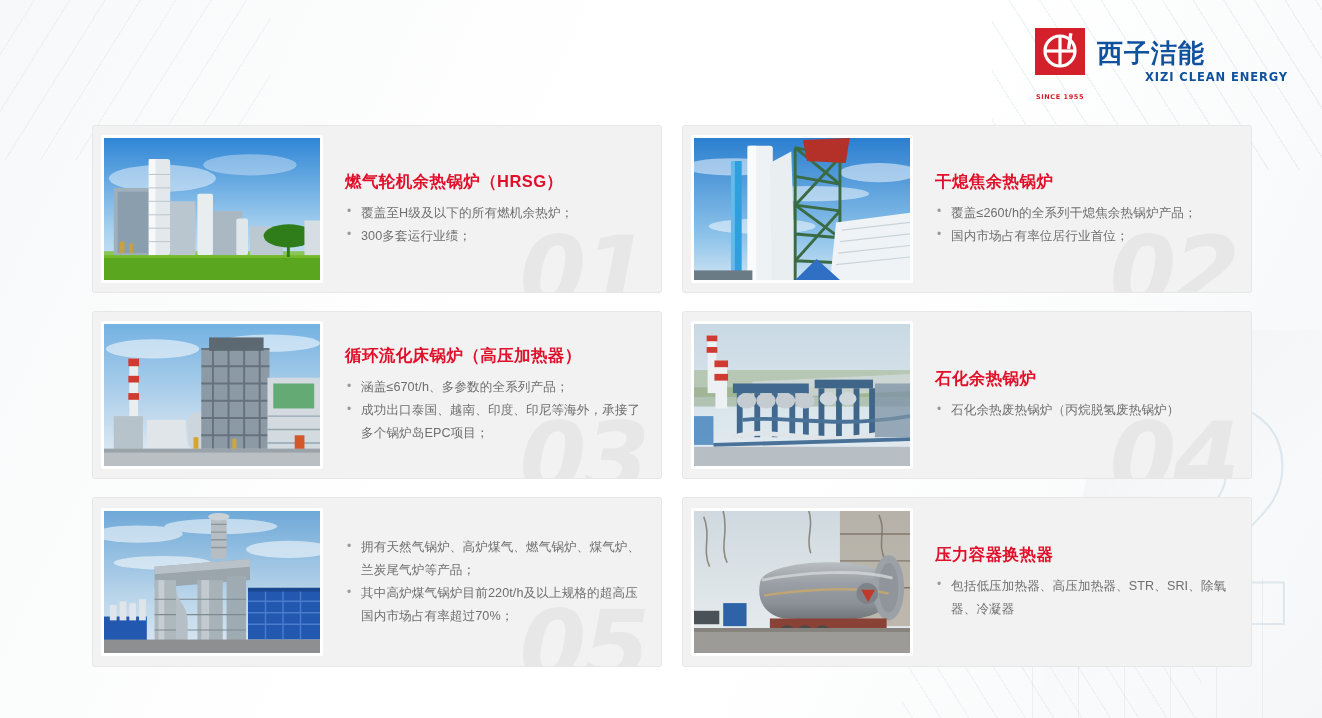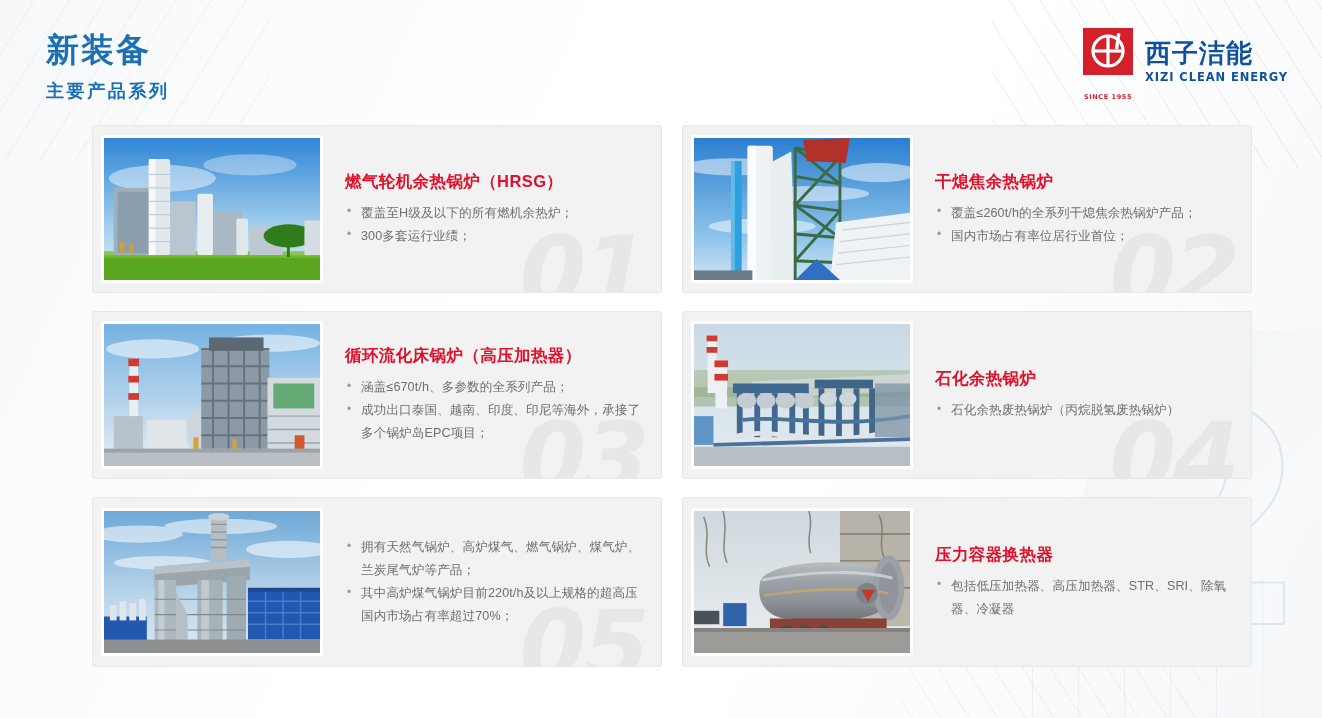--- a/index.html
+++ b/index.html
@@ -131,20 +131,21 @@
 
   .brand-text { display: flex; flex-direction: column; justify-content: flex-start; padding-bottom: 5px; }
   .brand-cn {
     font-size: 26px; font-weight: 700; color: #10519e;
     letter-spacing: 1px; line-height: 1.05;
   }
   .brand-en {
     font-size: 11.5px; font-weight: 700; color: #10519e;
     letter-spacing: 0.9px; margin-top: 2px;
     font-family: "DejaVu Sans", sans-serif;
+    margin-left: 48px;
   }
 
   
   .cards {
     position: absolute;
     left: 92px; top: 125px;
     width: 1160px;
     display: grid;
     grid-template-columns: 570px 570px;
     column-gap: 20px;
@@ -230,24 +231,20 @@
   <div class="bg-tint"></div>
   <div class="bg-diag-tl"></div>
   <div class="bg-diag-tr"></div>
   <div class="bg-wedge"></div>
   <div class="bg-glyph">2</div>
   <div class="bg-bars"></div>
   <div class="bg-diag-br"></div>
 </div>
 
 <div class="header">
-  <div class="title-block">
-    <div class="page-title">新装备</div>
-    <div class="page-subtitle">主要产品系列</div>
-  </div>
 
   <div class="brand">
     <div class="brand-mark">
       <div class="brand-square">
         <svg viewBox="0 0 50 47" width="50" height="47" aria-hidden="true">
           <circle cx="25" cy="23" r="15" fill="none" stroke="#ffffff" stroke-width="3.2"></circle>
           <path d="M10 23 H40" stroke="#ffffff" stroke-width="3.2" fill="none"></path>
           <path d="M25 8 C25 18 25 30 25 38" stroke="#ffffff" stroke-width="3.2" fill="none"></path>
           <rect x="33" y="5" width="3.4" height="16" fill="#ffffff" transform="rotate(8 34 13)"></rect>
         </svg>

